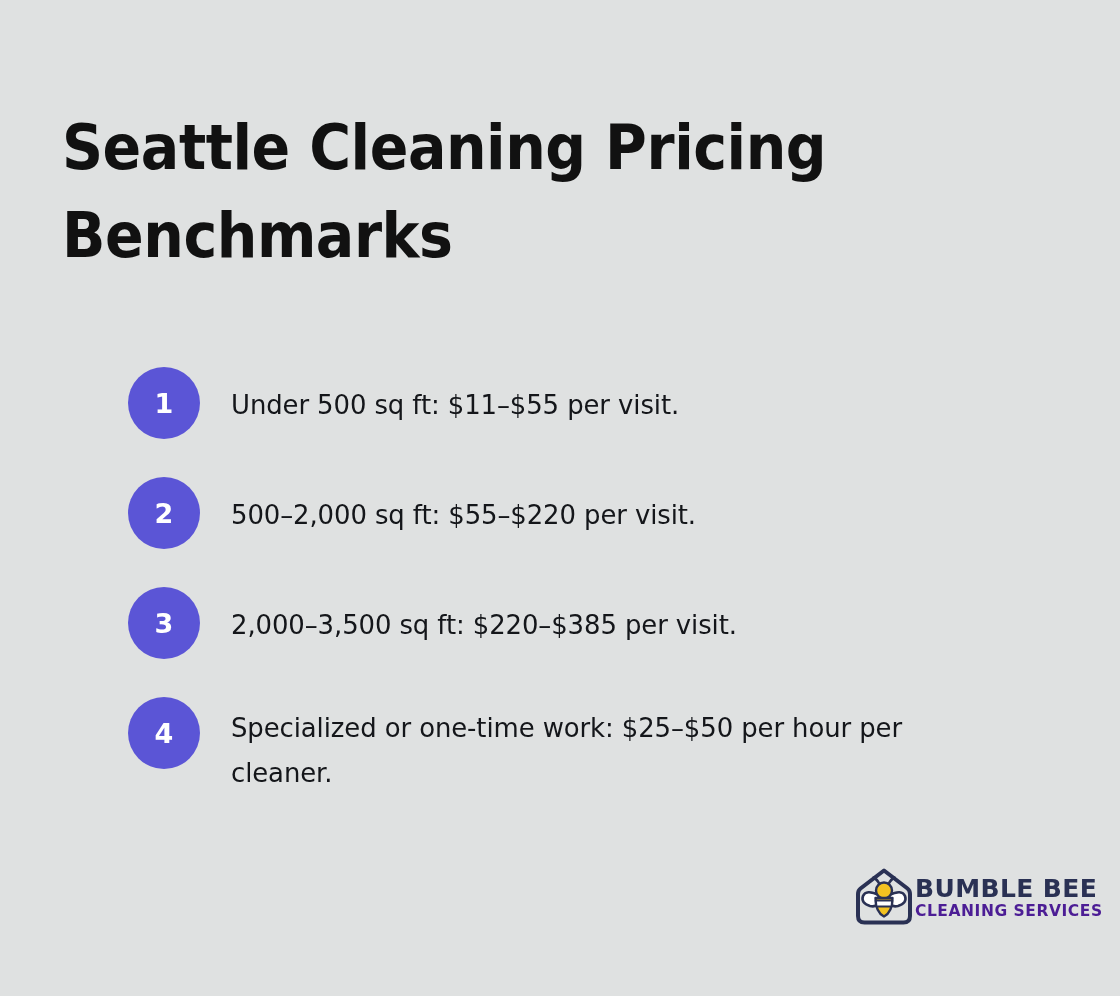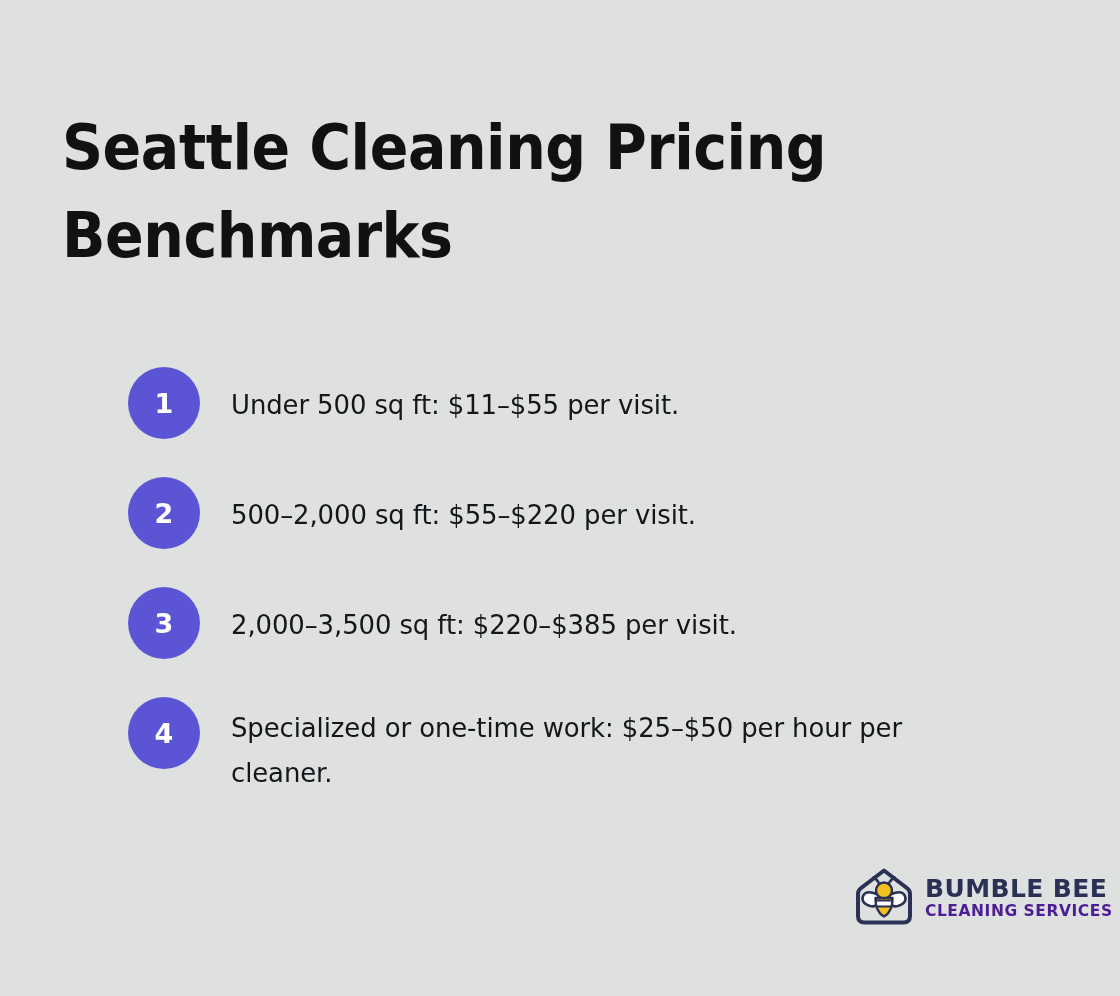--- a/index.html
+++ b/index.html
@@ -107,21 +107,21 @@
     display: flex;
     align-items: center;
     height: 62px;
   }
   .logo-mark {
     width: 62px;
     height: 60px;
     flex: 0 0 auto;
   }
   .logo-words {
-    margin-left: 10px;
+    margin-left: 0;
     display: flex;
     flex-direction: column;
     justify-content: flex-start;
   }
   .logo-name {
     font-family: "DejaVu Sans", sans-serif;
     font-size: 25px;
     font-weight: 700;
     letter-spacing: 0.4px;
     color: #2a3154;

